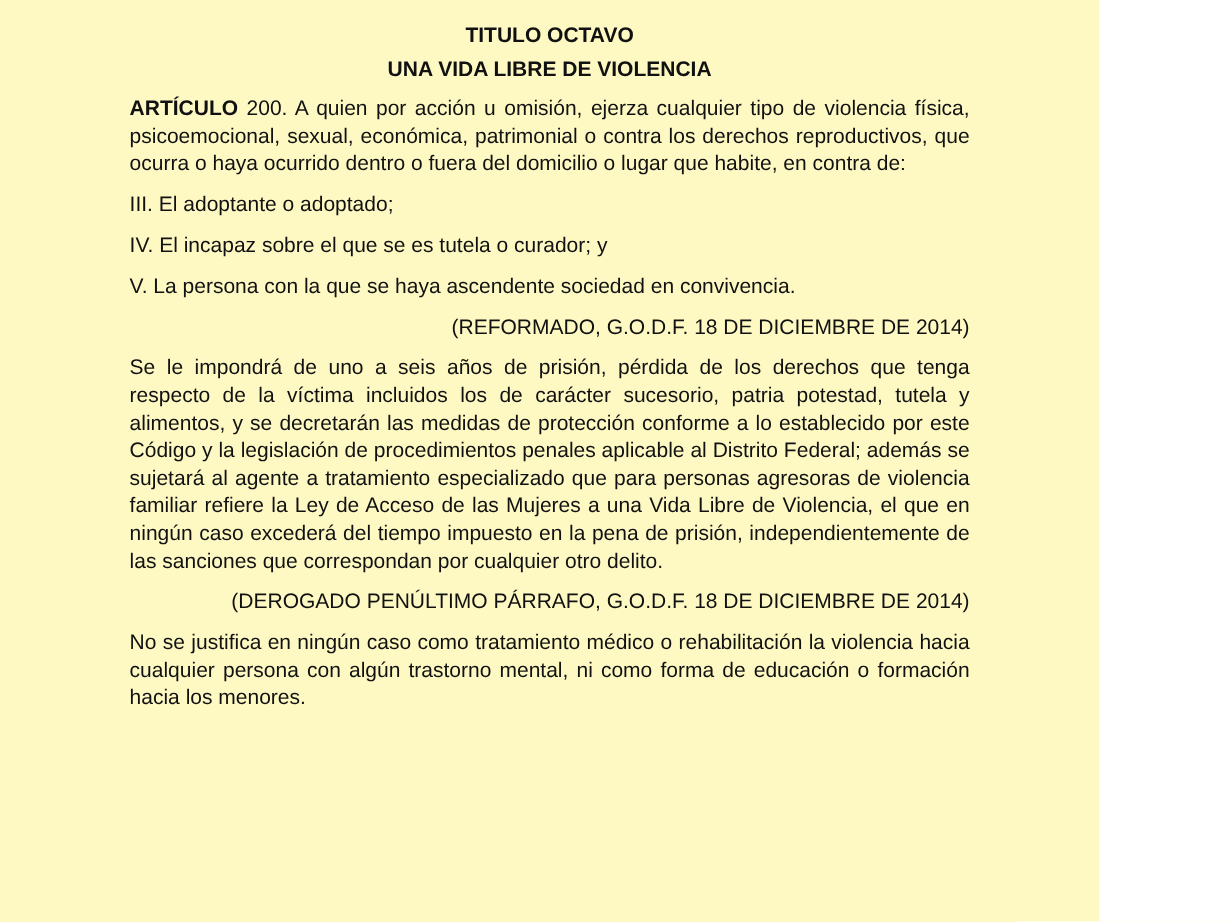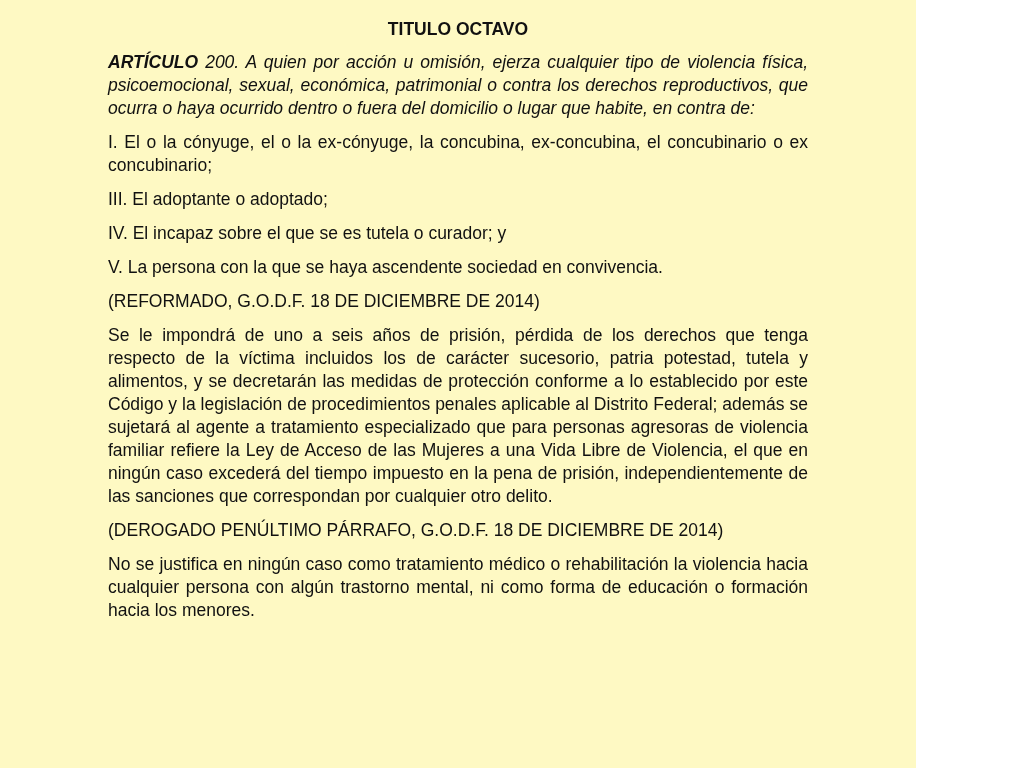--- a/index.html
+++ b/index.html
@@ -35,42 +35,41 @@
     display: block;
   }
   .body-para {
     font-size: 17.5px;
     line-height: 23px;
     text-align: justify;
     margin: 11px 0;
   }
   .article-para {
     margin-top: 8px;
-    font-style: italic;
   }
   .article-label {
     font-weight: bold;
   }
   .note-para {
-    text-align: left;
+    text-align: right;
   }
 </style>
 </head>
 <body>
 
 <div class="page">
 
   <h1 class="heading">
     <span class="heading-line">TITULO OCTAVO</span>
+    <span class="heading-line">UNA VIDA LIBRE DE VIOLENCIA</span>
   </h1>
 
 
   <p class="body-para article-para"><span class="article-label">ARTÍCULO</span><span> 200. A quien por acción u omisión, ejerza cualquier tipo de violencia física, psicoemocional, sexual, económica, patrimonial o contra los derechos reproductivos, que ocurra o haya ocurrido dentro o fuera del domicilio o lugar que habite, en contra de:</span></p>
 
-  <p class="body-para">I. El o la cónyuge, el o la ex-cónyuge, la concubina, ex-concubina, el concubinario o ex concubinario;</p>
 
 
   <p class="body-para">III. El adoptante o adoptado;</p>
 
   <p class="body-para">IV. El incapaz sobre el que se es tutela o curador; y</p>
 
   <p class="body-para">V. La persona con la que se haya ascendente sociedad en convivencia.</p>
 
   <p class="body-para note-para">(REFORMADO, G.O.D.F. 18 DE DICIEMBRE DE 2014)</p>
 

